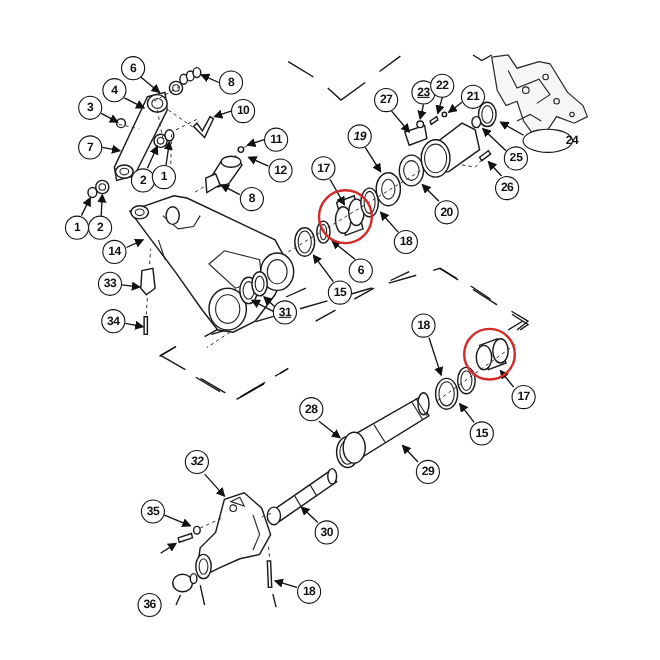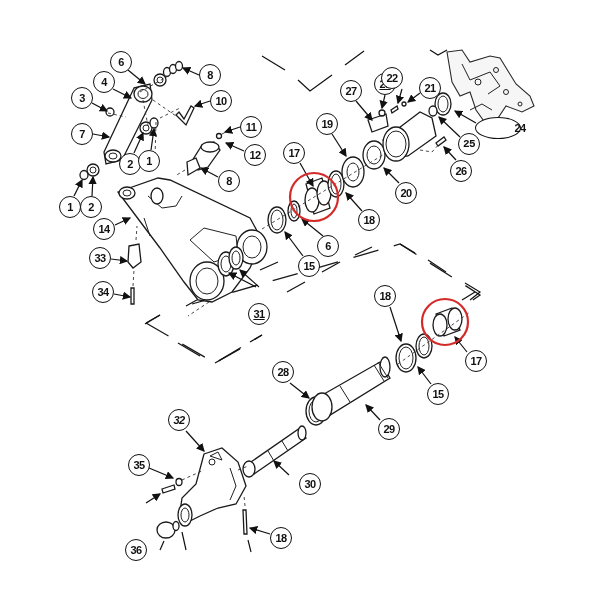--- a/index.html
+++ b/index.html
@@ -286,37 +286,37 @@
       <div class="callout" style="left: 130px; top: 164px;">2</div>
       <div class="callout" style="left: 149px; top: 161px;">1</div>
       <div class="callout" style="left: 255px; top: 155px;">12</div>
       <div class="callout" style="left: 294px; top: 153px;">17</div>
       <div class="callout" style="left: 229px; top: 181px;">8</div>
       <div class="callout" style="left: 70px; top: 207px;">1</div>
       <div class="callout" style="left: 91px; top: 207px;">2</div>
       <div class="callout" style="left: 104px; top: 229px;">14</div>
       <div class="callout" style="left: 100px; top: 258px;">33</div>
       <div class="callout" style="left: 103px; top: 292px;">34</div>
-      <div class="callout" style="left: 259px; top: 314px; text-decoration: underline;">31</div>
+      <div class="callout" style="left: 259px; top: 284px; text-decoration: underline;">31</div>
       <div class="callout" style="left: 309px; top: 266px;">15</div>
       <div class="callout" style="left: 328px; top: 246px;">6</div>
       <div class="callout" style="left: 369px; top: 220px;">18</div>
-      <div class="callout" style="left: 327px; top: 124px;">19</div>
+      <div class="callout" style="left: 327px; top: 124px; font-style: italic;">19</div>
       <div class="callout" style="left: 406px; top: 193px;">20</div>
       <div class="callout" style="left: 351px; top: 91px;">27</div>
       <div class="callout" style="left: 385px; top: 84px; text-decoration: underline;">23</div>
-      <div class="callout" style="left: 392px; top: 78px;">22</div>
+      <div class="callout" style="left: 402px; top: 78px;">22</div>
       <div class="callout" style="left: 430px; top: 88px;">21</div>
       <div class="callout" style="left: 486px; top: 128px; padding-left: 44px;">24</div>
       <div class="callout" style="left: 469px; top: 144px; font-family: Liberation Mono, monospace;">25</div>
       <div class="callout" style="left: 461px; top: 171px;">26</div>
       <div class="callout" style="left: 385px; top: 296px;">18</div>
       <div class="callout" style="left: 476px; top: 361px;">17</div>
       <div class="callout" style="left: 438px; top: 394px;">15</div>
       <div class="callout" style="left: 283px; top: 372px;">28</div>
       <div class="callout" style="left: 389px; top: 429px;">29</div>
       <div class="callout" style="left: 179px; top: 420px; font-style: italic;">32</div>
       <div class="callout" style="left: 139px; top: 465px;">35</div>
-      <div class="callout" style="left: 310px; top: 484px;">30</div>
+      <div class="callout" style="left: 297px; top: 484px;">30</div>
       <div class="callout" style="left: 136px; top: 507px; margin-top: 32px;">36</div>
       <div class="callout" style="left: 281px; top: 538px;">18</div>
     </div>
 </div>
 
 </body></html>

